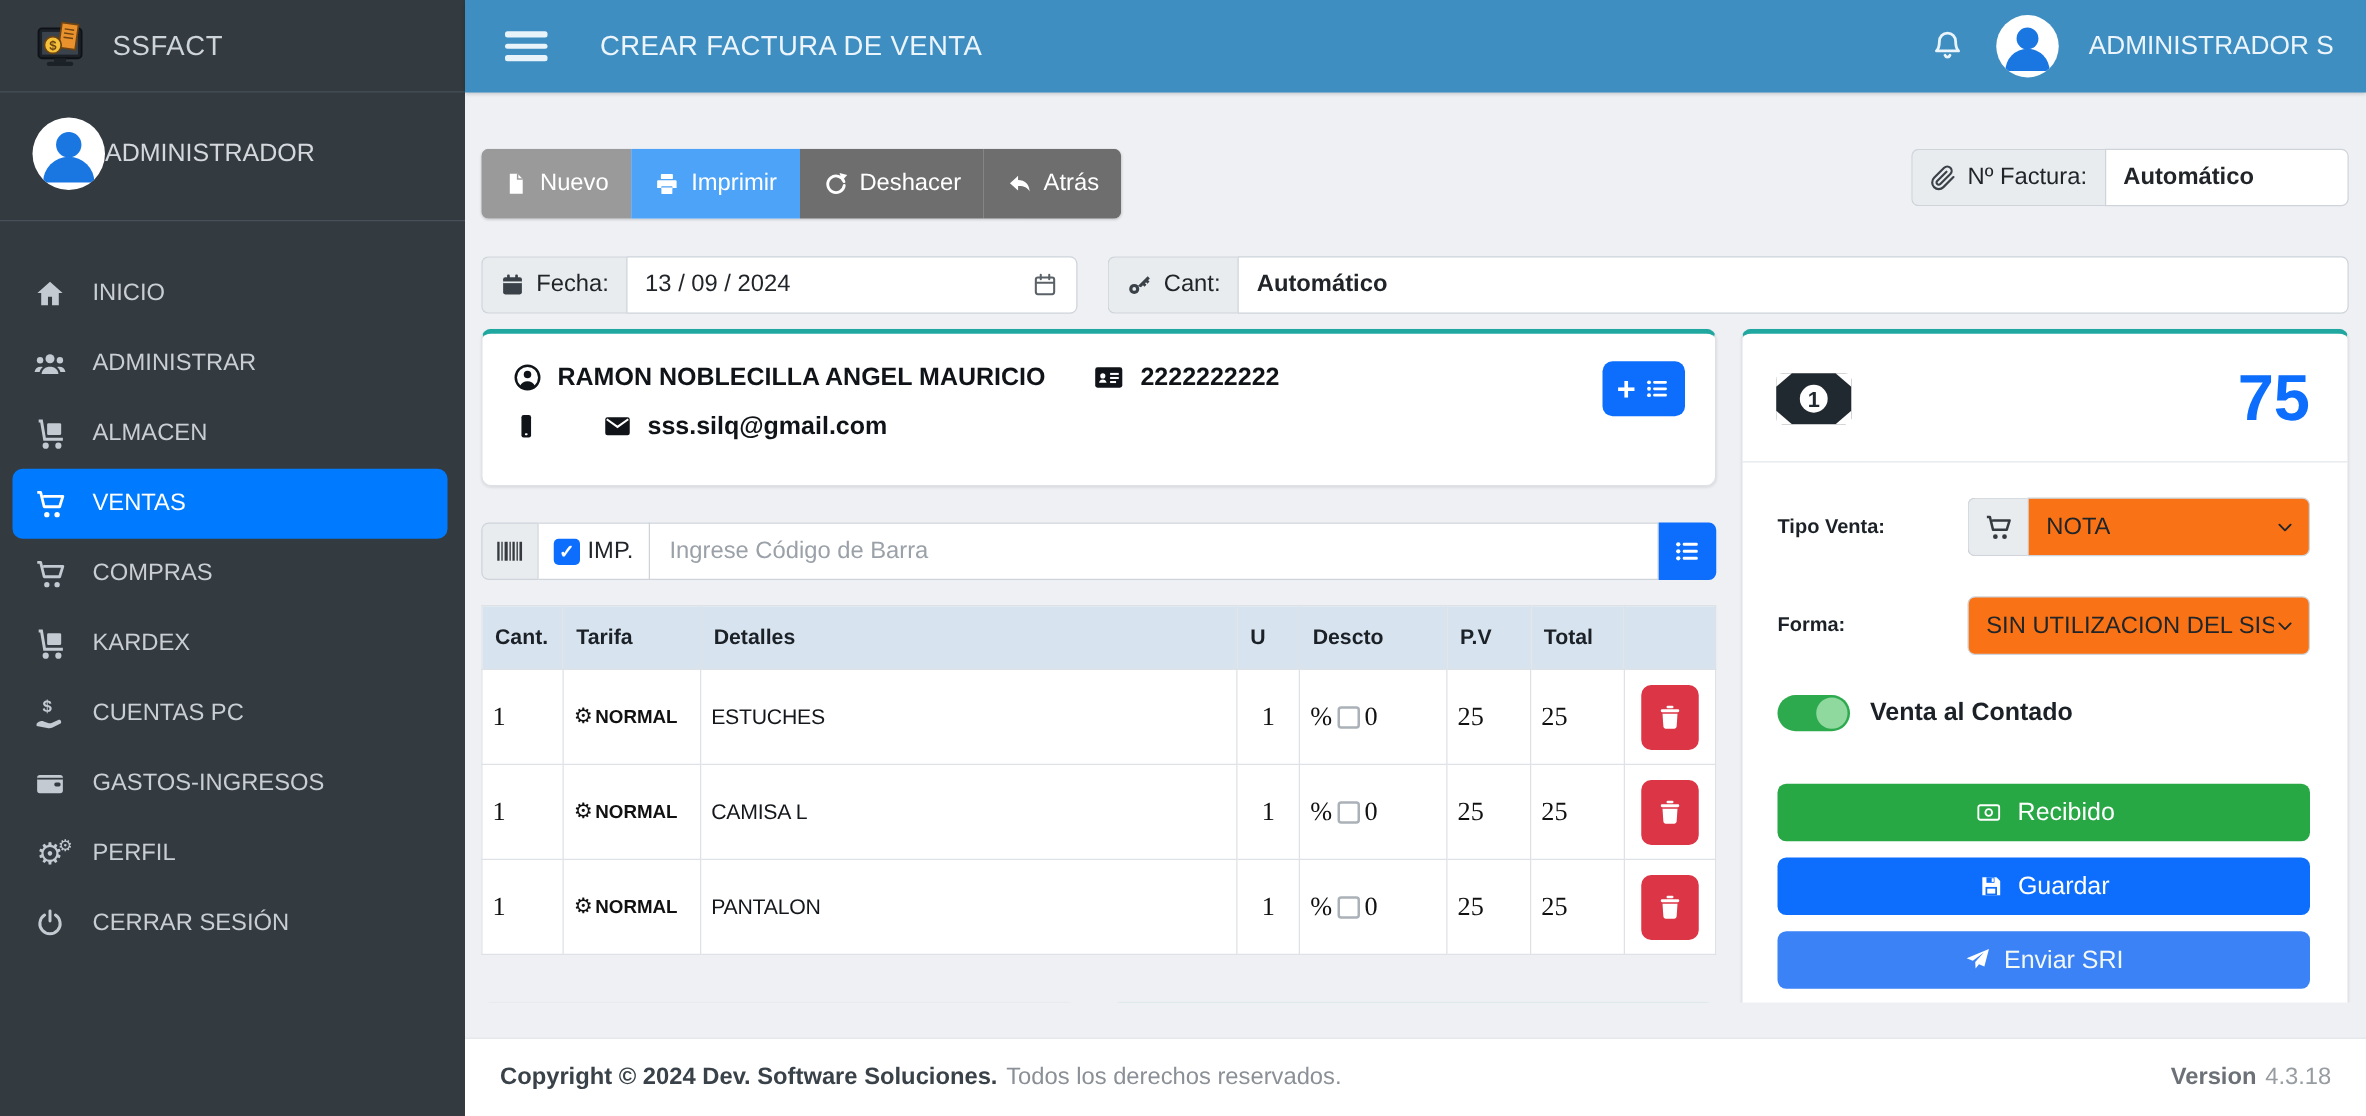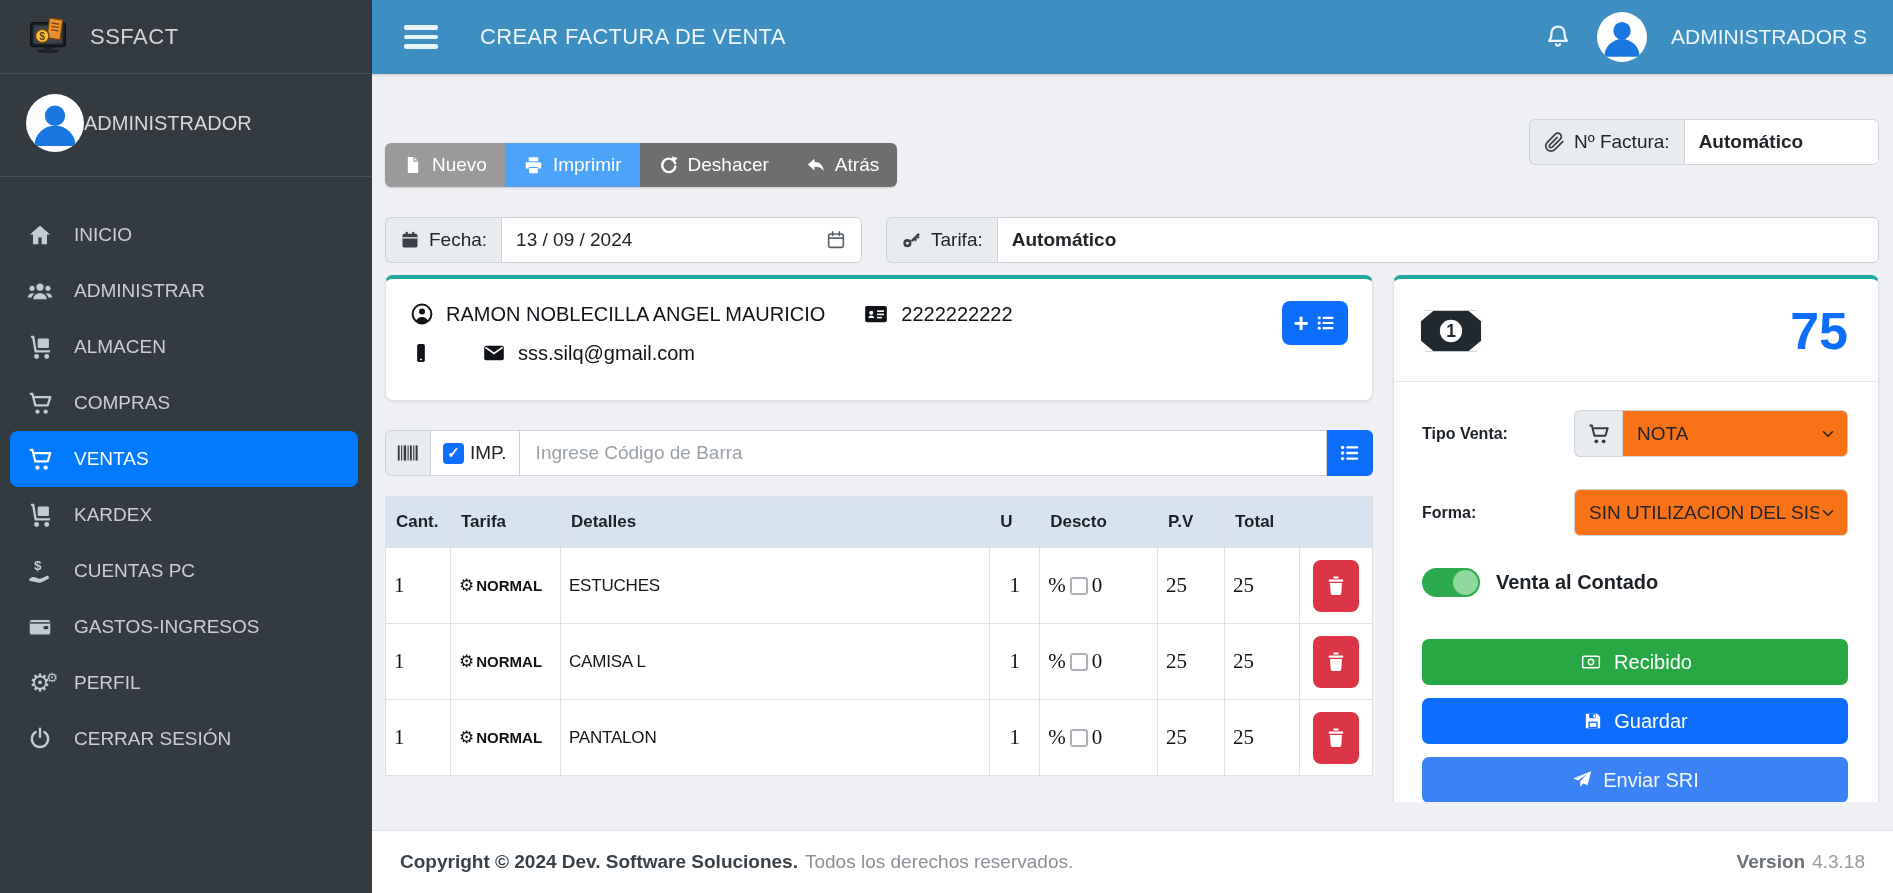--- a/index.html
+++ b/index.html
@@ -26,21 +26,21 @@
   .hamburger span { width:34px; height:4.5px; background:#e9f3fa; border-radius:2px; }
   .nav-title { font-size:22px; color:#ecf5fb; letter-spacing:.3px; }
   .nav-right { margin-left:auto; display:flex; align-items:center; gap:24px; }
   .nav-avatar { width:50px; height:50px; }
   .nav-user { font-size:21px; color:#ecf5fb; }
 
   .content { flex:1; overflow:hidden; padding:17px 14px 0 13px; position:relative; }
 
   
   .row-toolbar { display:flex; align-items:flex-start; justify-content:space-between; margin-bottom:30px; }
-  .btn-group { display:flex; height:44px; border-radius:6px; overflow:hidden; box-shadow:0 1px 2px rgba(0,0,0,.15);margin-top:24px; }
+  .btn-group { display:flex; height:56px; border-radius:6px; overflow:hidden; box-shadow:0 1px 2px rgba(0,0,0,.15); }
   .tbtn { display:flex; align-items:center; gap:9px; padding:0 18px; font-size:19px; color:#fff; cursor:pointer; border:none; }
   .tbtn-nuevo { background:#9a9a9a; }
   .tbtn-imprimir { background:#4da3f7; }
   .tbtn-deshacer,.tbtn-atras { background:#6e6e6e; }
 
   .input-group { display:flex; height:46px; }
   .ig-label { background:#e9ecef; border:1px solid #ced4da; border-right:none; border-radius:6px 0 0 6px; display:flex; align-items:center; gap:9px; padding:0 14px; font-size:19px; color:#212529; white-space:nowrap; }
   .ig-field { background:#fff; border:1px solid #ced4da; border-radius:0 6px 6px 0; display:flex; align-items:center; padding:0 14px; font-size:19px; color:#212529; }
   .grp-factura { width:350px; }
   .grp-factura .ig-field { flex:1; font-weight:bold; }
@@ -57,21 +57,21 @@
   .row-main { display:flex; align-items:flex-start; }
   .col-left { width:988px; flex-shrink:0; }
   .col-right { width:486px; margin-left:20px; }
 
   .card { background:#fff; border:1px solid #dde1e5; border-radius:8px; box-shadow:0 1px 2px rgba(0,0,0,.08); }
   .card.teal-top { border-top:4px solid #20a8a0; }
 
   
   .client-card { height:126px; padding:22px 24px; display:flex; justify-content:space-between; margin-bottom:29px; }
   .client-lines { display:flex; flex-direction:column; gap:14px; }
-  .cline { display:flex; align-items:center; gap:12px; font-size:20px; font-weight:normal; color:#101418; }
+  .cline { display:flex; align-items:center; gap:12px; font-size:20px; font-weight:bold; color:#101418; }
   .cline .spacer { width:26px; }
   .btn-addlist { width:66px; height:44px; border-radius:8px; background:#0d6efd; border:none; display:flex; align-items:center; justify-content:center; gap:6px; color:#fff; cursor:pointer; }
   .plus-glyph { font-size:26px; font-weight:bold; line-height:1; }
 
   
   .barcode-row { display:flex; height:46px; margin-bottom:20px; }
   .bc-addon { width:46px; background:#e9ecef; border:1px solid #ced4da; border-radius:6px 0 0 6px; display:flex; align-items:center; justify-content:center; }
   .bc-imp { background:#fff; border:1px solid #ced4da; border-left:none; display:flex; align-items:center; gap:6px; padding:0 12px; font-size:19px; color:#212529; }
   .chk { width:21px; height:21px; border-radius:4px; display:flex; align-items:center; justify-content:center; cursor:pointer; }
   .chk.checked { background:#0d6efd; color:#fff; font-size:15px; font-weight:bold; }
@@ -192,39 +192,39 @@
         <span class="mi-icon">
             <svg width="27" height="27" viewBox="0 0 24 24">
               <path d="M3.5 2.5h2l2.2 13h13" stroke="#c3cad1" stroke-width="2.1" fill="none"></path>
               <rect x="9.5" y="4" width="10" height="8.5" rx="1" fill="#c3cad1"></rect>
               <circle cx="8.5" cy="20" r="2.2" fill="#c3cad1"></circle>
               <circle cx="17.5" cy="20" r="2.2" fill="#c3cad1"></circle>
             </svg>
           </span>
         <span>ALMACEN</span>
       </div>
+      <div class="menu-item active">
+        <span class="mi-icon">
+            <svg width="27" height="27" viewBox="0 0 24 24">
+              <path d="M2.5 3.5h2.4l2.5 10.2h11l2.3-7.4H6.7" stroke="#fff" stroke-width="2" fill="none" stroke-linejoin="round"></path>
+              <circle cx="9.3" cy="19.3" r="1.9" fill="#fff"></circle>
+              <circle cx="16.6" cy="19.3" r="1.9" fill="#fff"></circle>
+            </svg>
+          </span>
+        <span>VENTAS</span>
+      </div>
       <div class="menu-item">
         <span class="mi-icon">
             <svg width="27" height="27" viewBox="0 0 24 24">
               <path d="M2.5 3.5h2.4l2.5 10.2h11l2.3-7.4H6.7" stroke="#c3cad1" stroke-width="2" fill="none" stroke-linejoin="round"></path>
               <circle cx="9.3" cy="19.3" r="1.9" fill="#c3cad1"></circle>
               <circle cx="16.6" cy="19.3" r="1.9" fill="#c3cad1"></circle>
             </svg>
           </span>
         <span>COMPRAS</span>
-      </div>
-      <div class="menu-item active">
-        <span class="mi-icon">
-            <svg width="27" height="27" viewBox="0 0 24 24">
-              <path d="M2.5 3.5h2.4l2.5 10.2h11l2.3-7.4H6.7" stroke="#fff" stroke-width="2" fill="none" stroke-linejoin="round"></path>
-              <circle cx="9.3" cy="19.3" r="1.9" fill="#fff"></circle>
-              <circle cx="16.6" cy="19.3" r="1.9" fill="#fff"></circle>
-            </svg>
-          </span>
-        <span>VENTAS</span>
       </div>
       <div class="menu-item">
         <span class="mi-icon">
             <svg width="27" height="27" viewBox="0 0 24 24">
               <path d="M3.5 2.5h2l2.2 13h13" stroke="#c3cad1" stroke-width="2.1" fill="none"></path>
               <rect x="9.5" y="4" width="10" height="8.5" rx="1" fill="#c3cad1"></rect>
               <circle cx="8.5" cy="20" r="2.2" fill="#c3cad1"></circle>
               <circle cx="17.5" cy="20" r="2.2" fill="#c3cad1"></circle>
             </svg>
           </span>
@@ -381,21 +381,21 @@
           <span class="ig-label">
             <span>
                 <svg width="21" height="21" viewBox="0 0 24 24">
                   <g fill="#3a4149">
                     <circle cx="7.3" cy="15" r="4.6"></circle>
                     <path d="M10.6 12.4 19.6 3.4l2 2-1.6 1.6 1.3 1.3-1.9 1.9-1.3-1.3-.9.9 1.3 1.3-1.9 1.9-1.3-1.3-1.8 1.8z"></path>
                   </g>
                   <circle cx="7.3" cy="15" r="1.7" fill="#e9ecef"></circle>
                 </svg>
               </span>
-            <span>Tarifa:</span>
+            <span>Cant:</span>
           </span>
           <span class="ig-field">Automático</span>
         </div>
       </div>
 
       <div class="row-main">
 
         <div class="col-left">
 
           <div class="card teal-top client-card">

